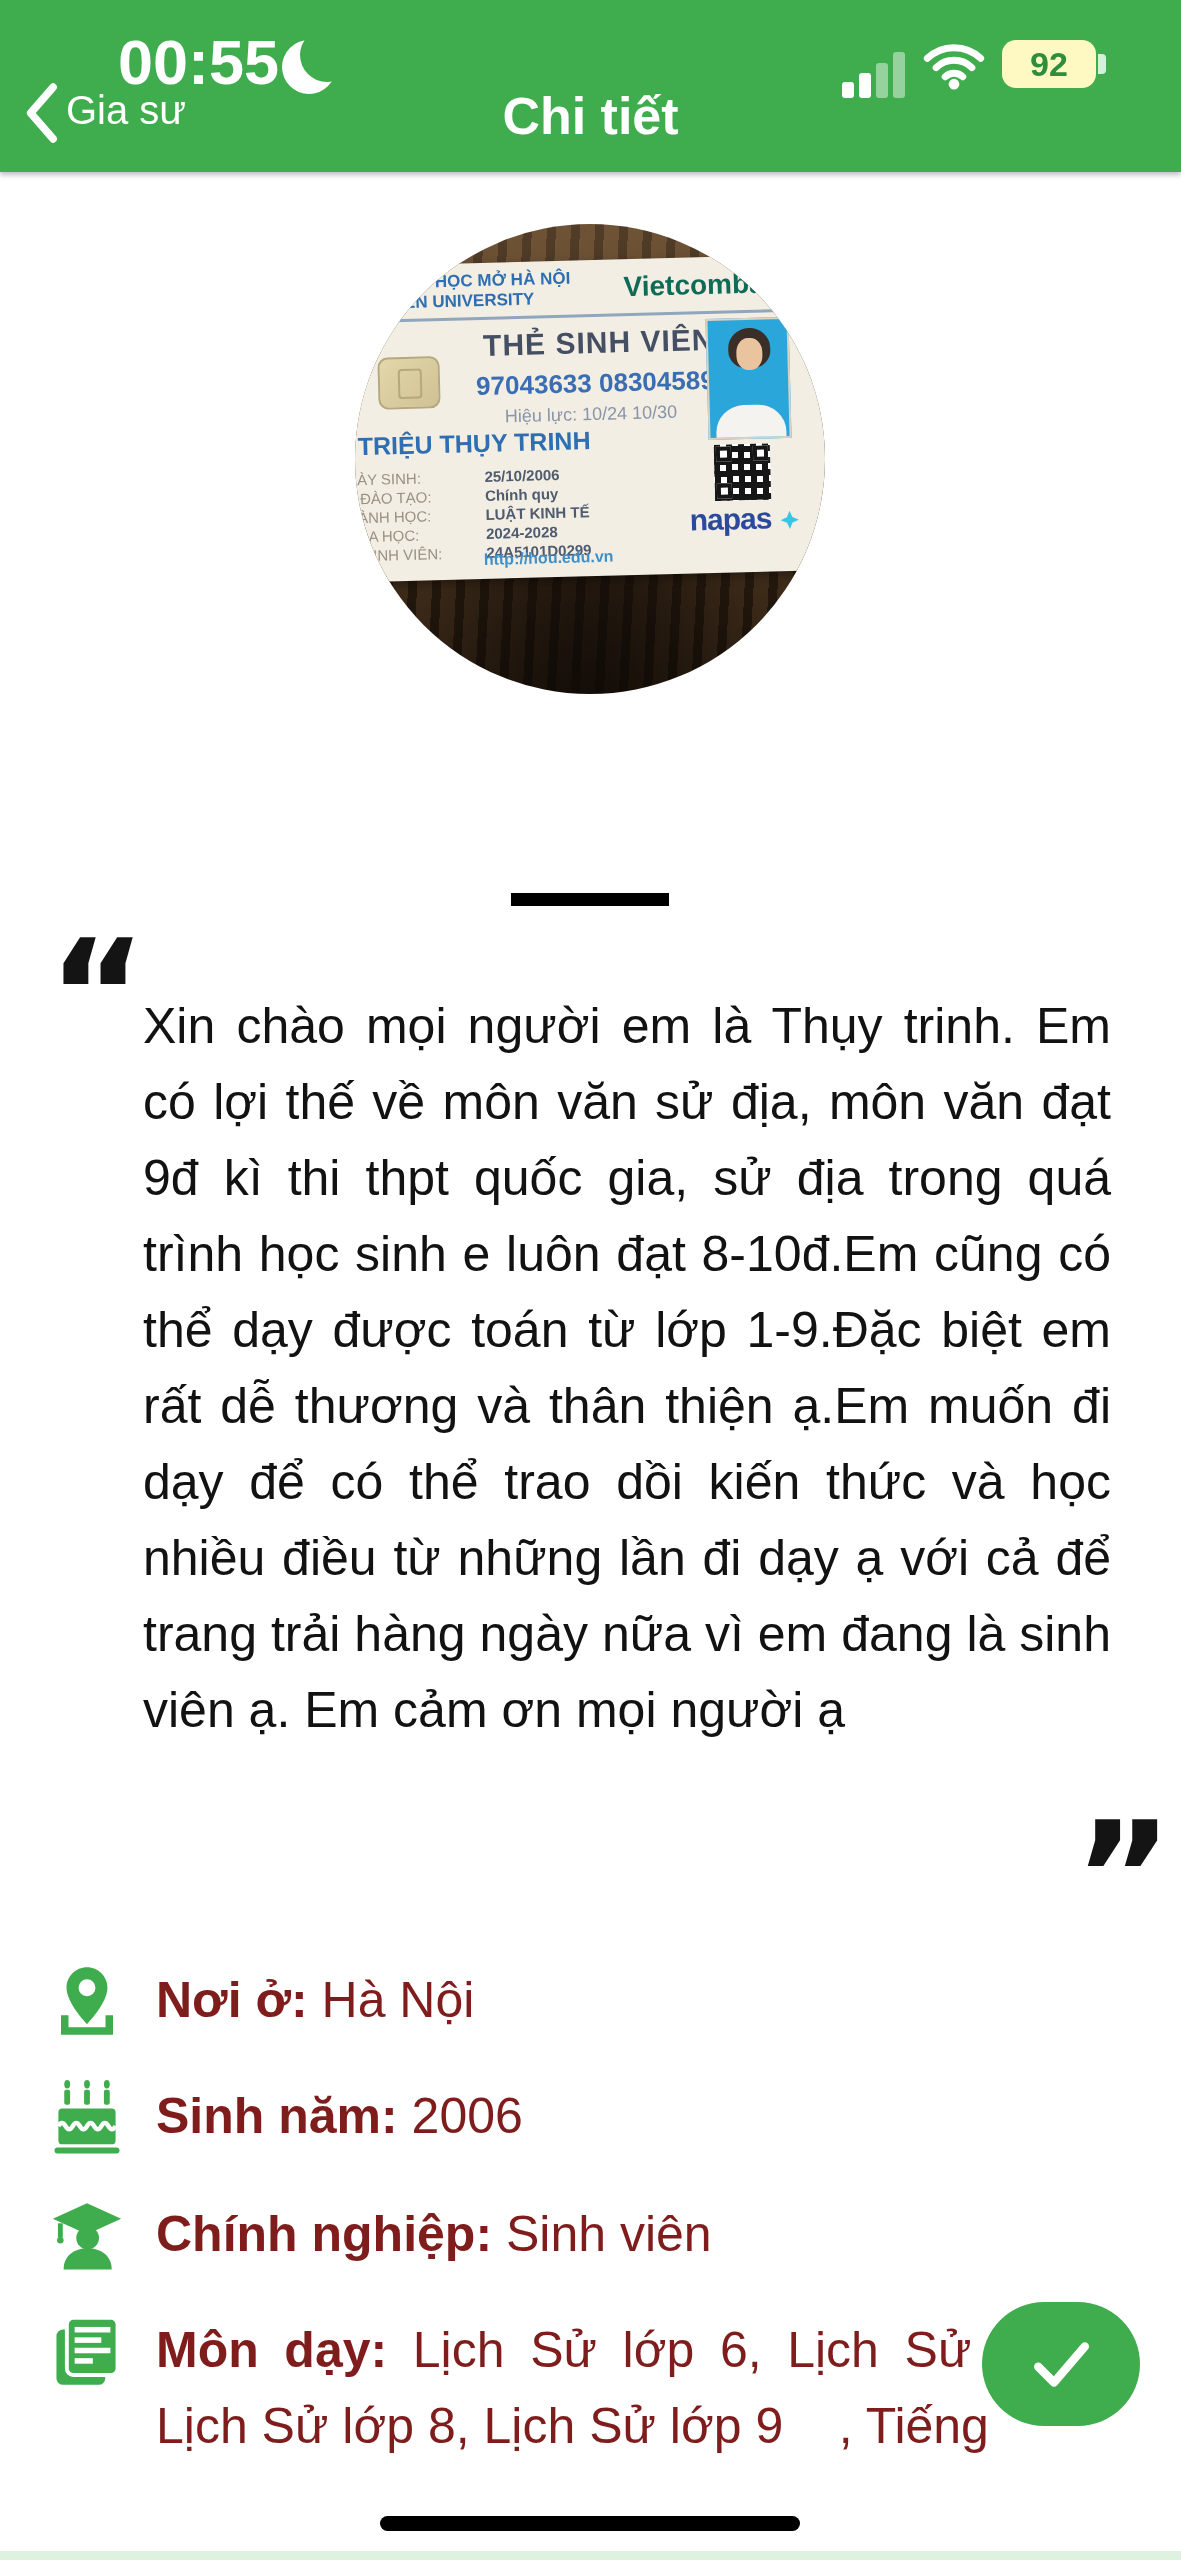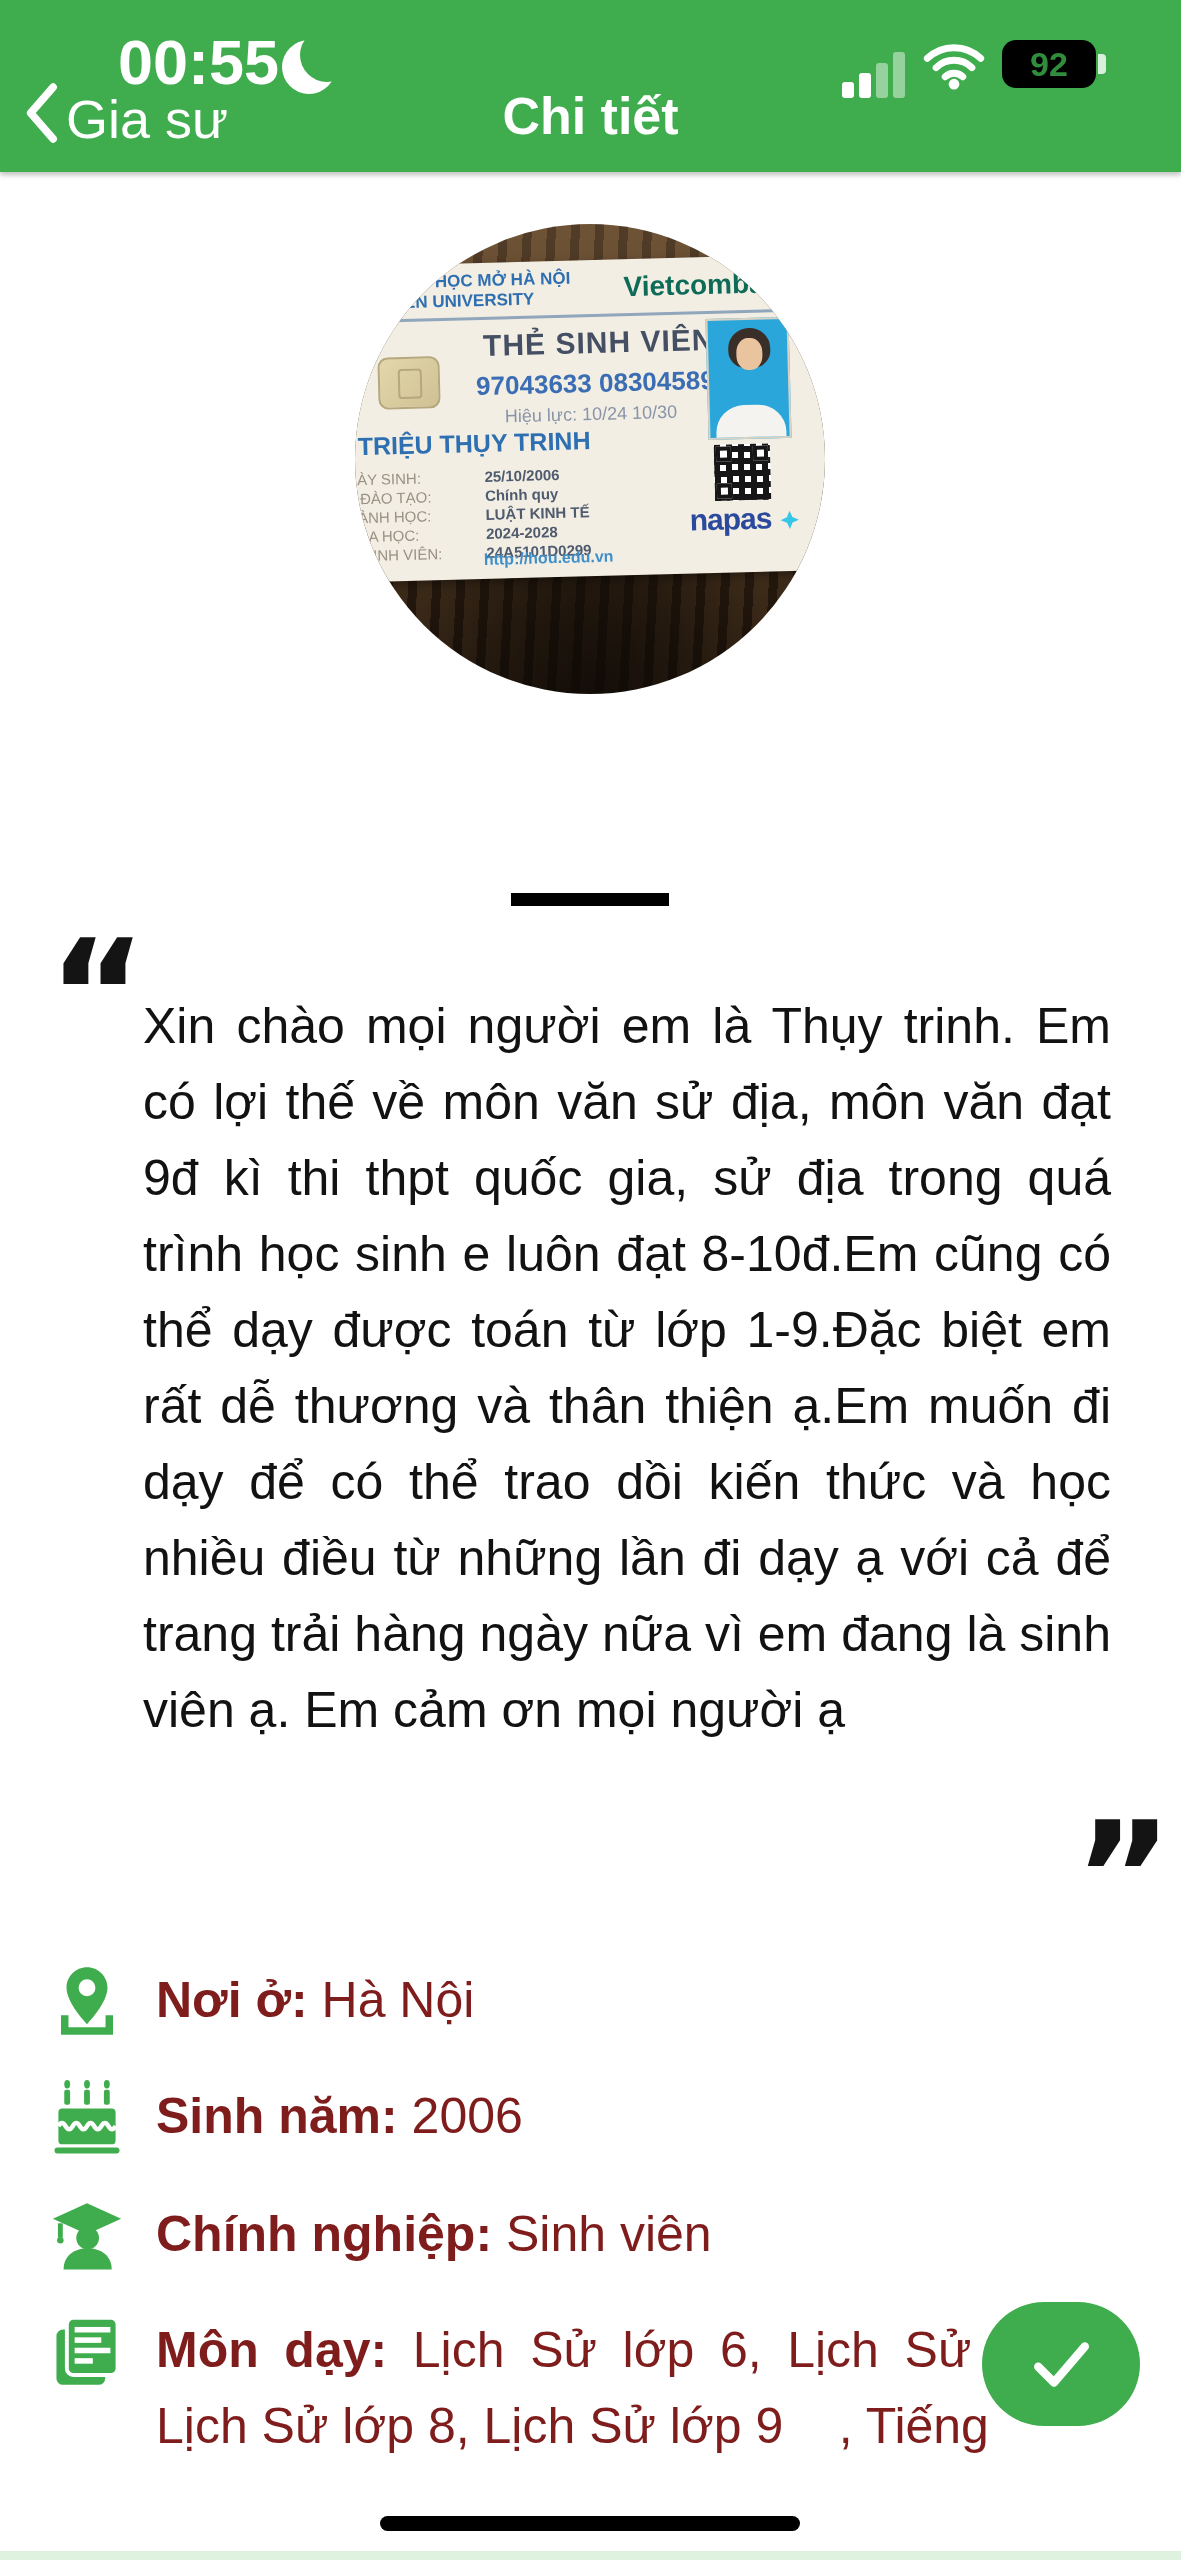--- a/index.html
+++ b/index.html
@@ -13,26 +13,26 @@
   .time{position:absolute;left:118px;top:26px;font-size:63px;font-weight:bold;color:#fff;}
   .moon{position:absolute;left:282px;top:40px;width:54px;height:54px;border-radius:50%;background:#fff;overflow:visible;}
   .moon i{position:absolute;left:18px;top:-12px;width:54px;height:54px;border-radius:50%;background:#3FAD4D;}
   .signal{position:absolute;left:842px;top:52px;width:70px;height:46px;}
   .signal b{position:absolute;bottom:0;width:12px;border-radius:3px;background:#fff;}
   .signal b:nth-child(1){left:0;height:16px;}
   .signal b:nth-child(2){left:17px;height:25px;}
   .signal b:nth-child(3){left:34px;height:35px;opacity:.45;}
   .signal b:nth-child(4){left:51px;height:46px;opacity:.45;}
   .wifi{position:absolute;left:922px;top:40px;}
-  .battery{position:absolute;left:1002px;top:40px;width:94px;height:48px;background:#000000;border-radius:14px;
+  .battery{position:absolute;left:1002px;top:40px;width:94px;height:48px;background:#fef9c3;border-radius:14px;
            display:flex;align-items:center;justify-content:center;}
   .battery span{font-size:34px;font-weight:bold;color:#2f8d3c;}
   .battery i{position:absolute;right:-10px;top:14px;width:8px;height:20px;border-radius:0 4px 4px 0;background:rgba(255,255,255,.8);}
   .back{position:absolute;left:20px;top:82px;}
-  .back-label{position:absolute;left:66px;top:88px;font-size:54px;color:#fff;}
+  .back-label{position:absolute;left:66px;top:88px;font-size:40px;color:#fff;}
   .nav-title{position:absolute;left:0;top:86px;width:100%;text-align:center;font-size:52px;font-weight:bold;color:#fff;}
   .nav-action{position:absolute;right:34px;top:88px;font-size:50px;color:#fff;}
 
   
   .avatar{position:absolute;left:355px;top:224px;width:470px;height:470px;border-radius:50%;overflow:hidden;
           background:
             radial-gradient(ellipse at 50% 115%, #0f0a06 0%, rgba(0,0,0,0) 55%),
             repeating-linear-gradient(93deg, rgba(25,15,8,.35) 0 9px, rgba(110,78,48,.28) 9px 24px),
             linear-gradient(180deg,#6f5538 0%,#55402a 35%,#2e2012 72%,#160f08 100%);}
   .idcard{position:absolute;left:-40px;top:36px;width:560px;height:316px;background:#f3eee3;border-radius:8px;

